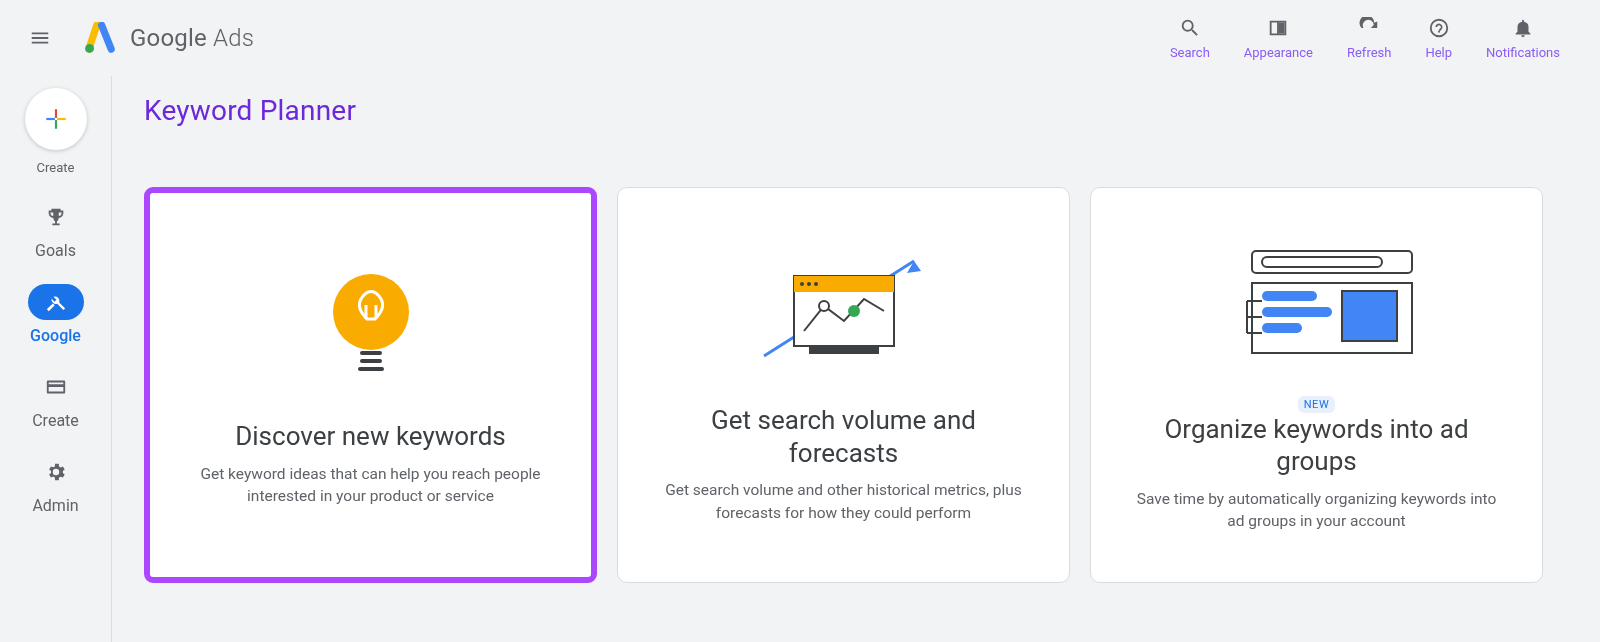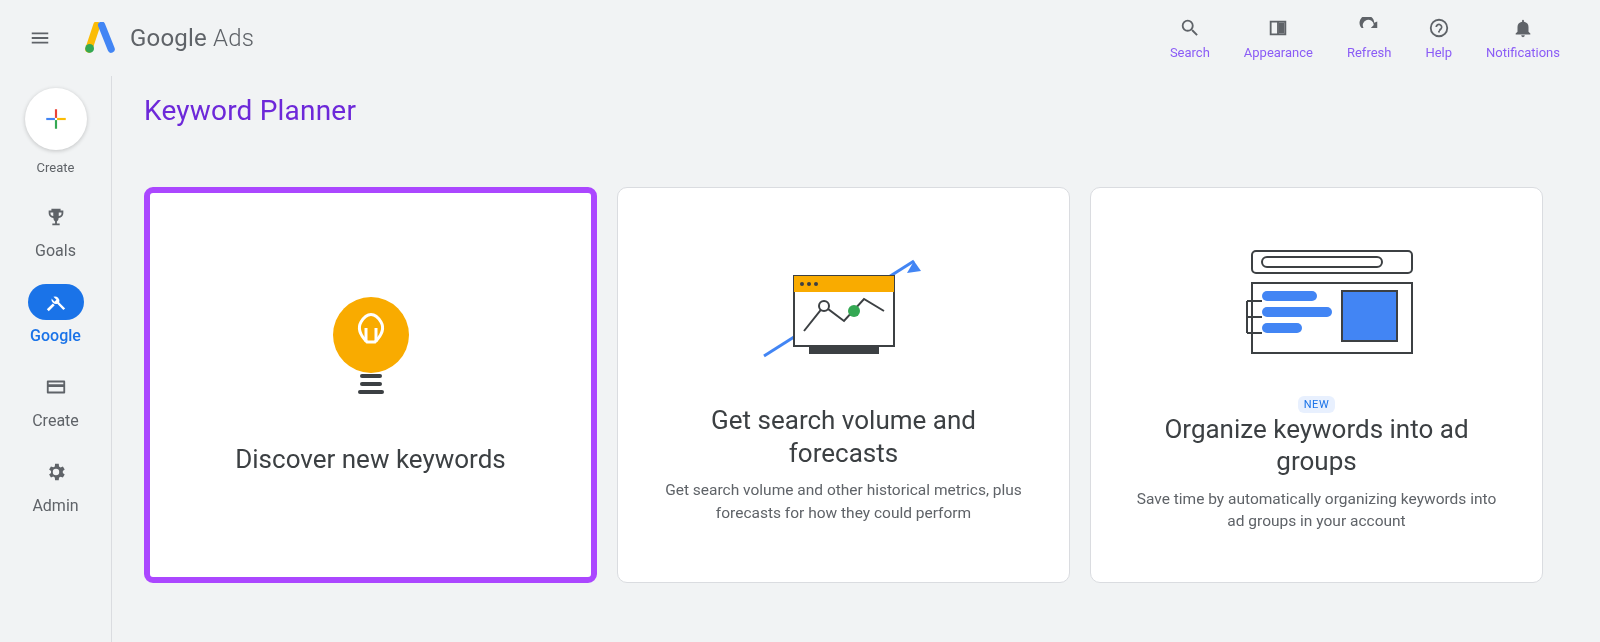--- a/index.html
+++ b/index.html
@@ -163,20 +163,21 @@
             <circle cx="45" cy="45" r="38" fill="#f9ab00"></circle>
             <path d="M35 32c6-10 14-10 20 0 4 7 0 14-6 20h-8c-6-6-10-13-6-20z" fill="none" stroke="#fff" stroke-width="3" stroke-linecap="round"></path>
             <line x1="40" y1="52" x2="40" y2="38" stroke="#fff" stroke-width="3"></line>
             <line x1="50" y1="52" x2="50" y2="38" stroke="#fff" stroke-width="3"></line>
             <rect x="34" y="84" width="22" height="4" rx="2" fill="#3c4043"></rect>
             <rect x="34" y="92" width="22" height="4" rx="2" fill="#3c4043"></rect>
             <rect x="32" y="100" width="26" height="4" rx="2" fill="#3c4043"></rect>
           </svg>
         </div>
         <h2>Discover new keywords</h2>
+        <p>Get keyword ideas that can help you reach people interested in your product or service</p>
       </div>
 
       <div class="card">
         <div class="card-icon">
           <svg width="170" height="120" viewBox="0 0 170 120">
             <line x1="5" y1="105" x2="155" y2="10" stroke="#4285f4" stroke-width="3"></line>
             <polygon points="155,10 148,22 162,20" fill="#4285f4"></polygon>
             <rect x="35" y="25" width="100" height="70" fill="#fff" stroke="#3c4043" stroke-width="2"></rect>
             <rect x="35" y="25" width="100" height="16" fill="#f9ab00"></rect>
             <circle cx="43" cy="33" r="2" fill="#3c4043"></circle>

